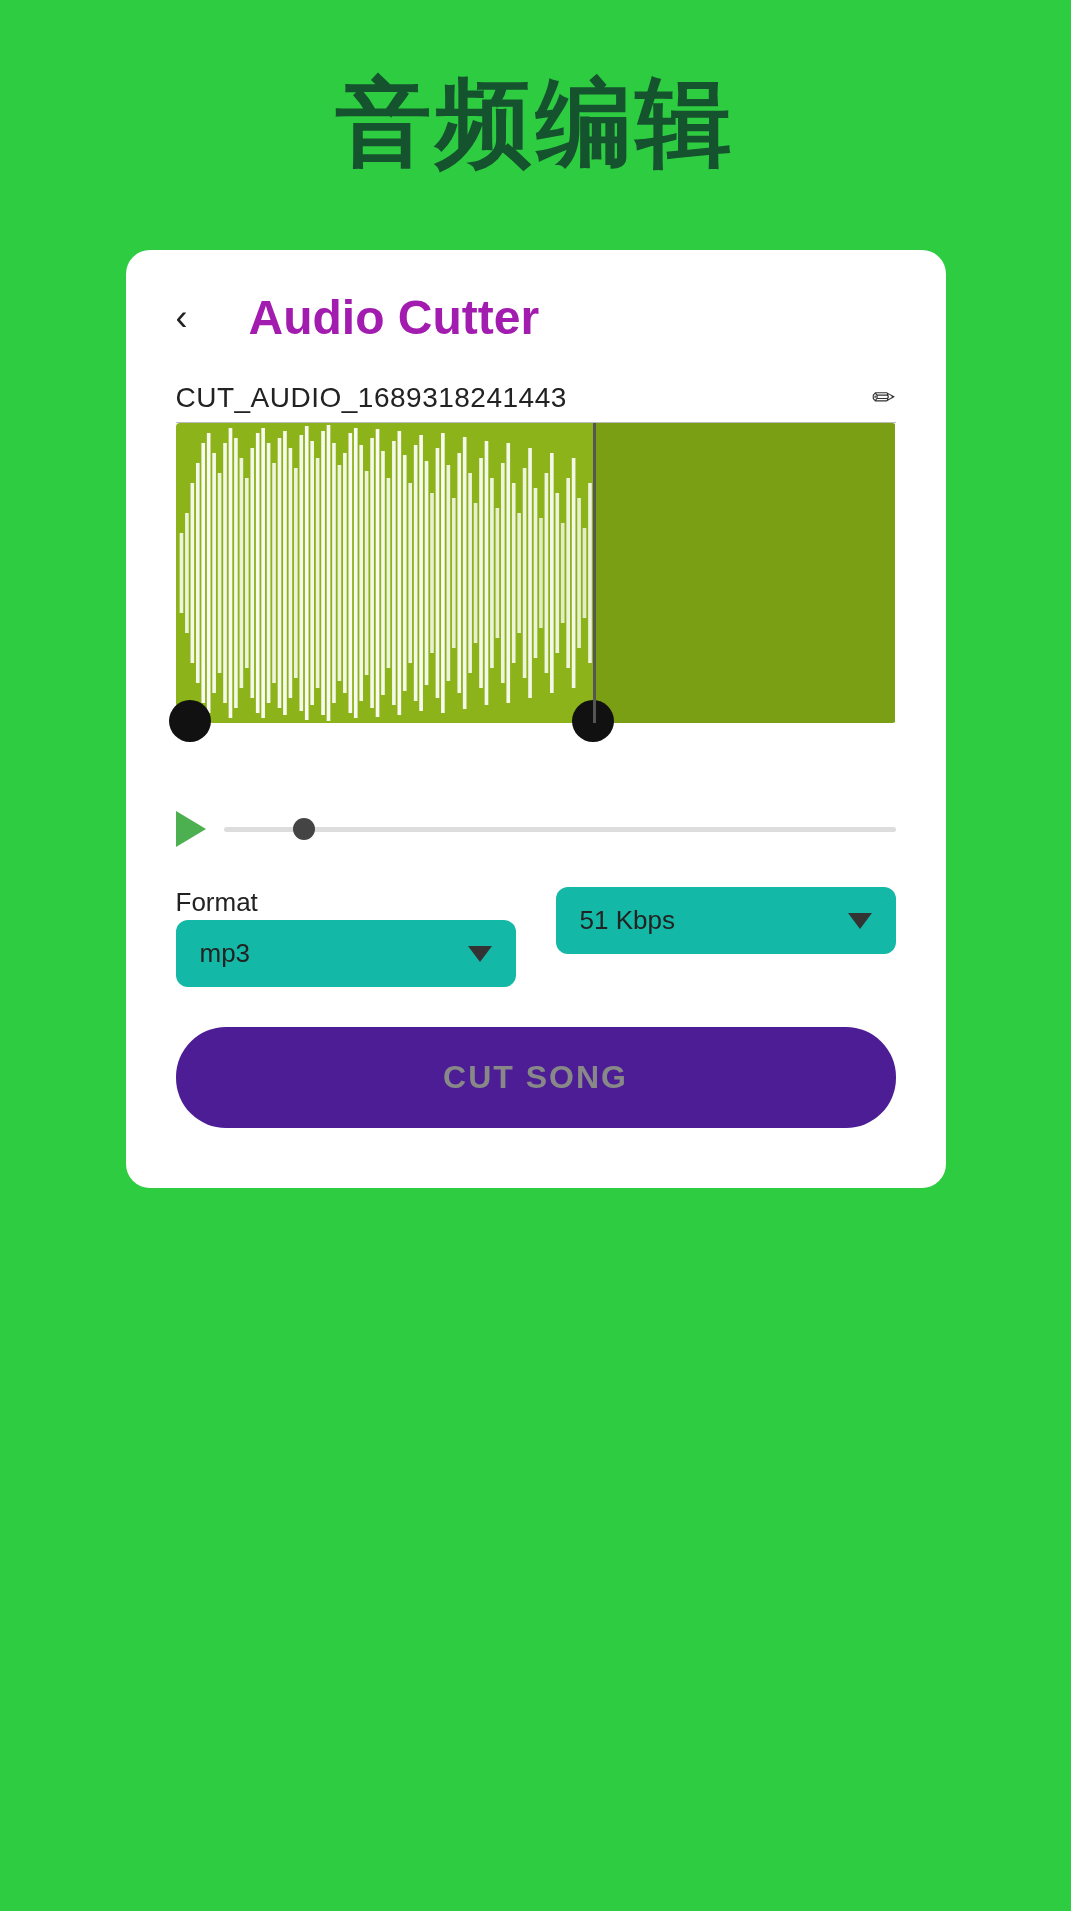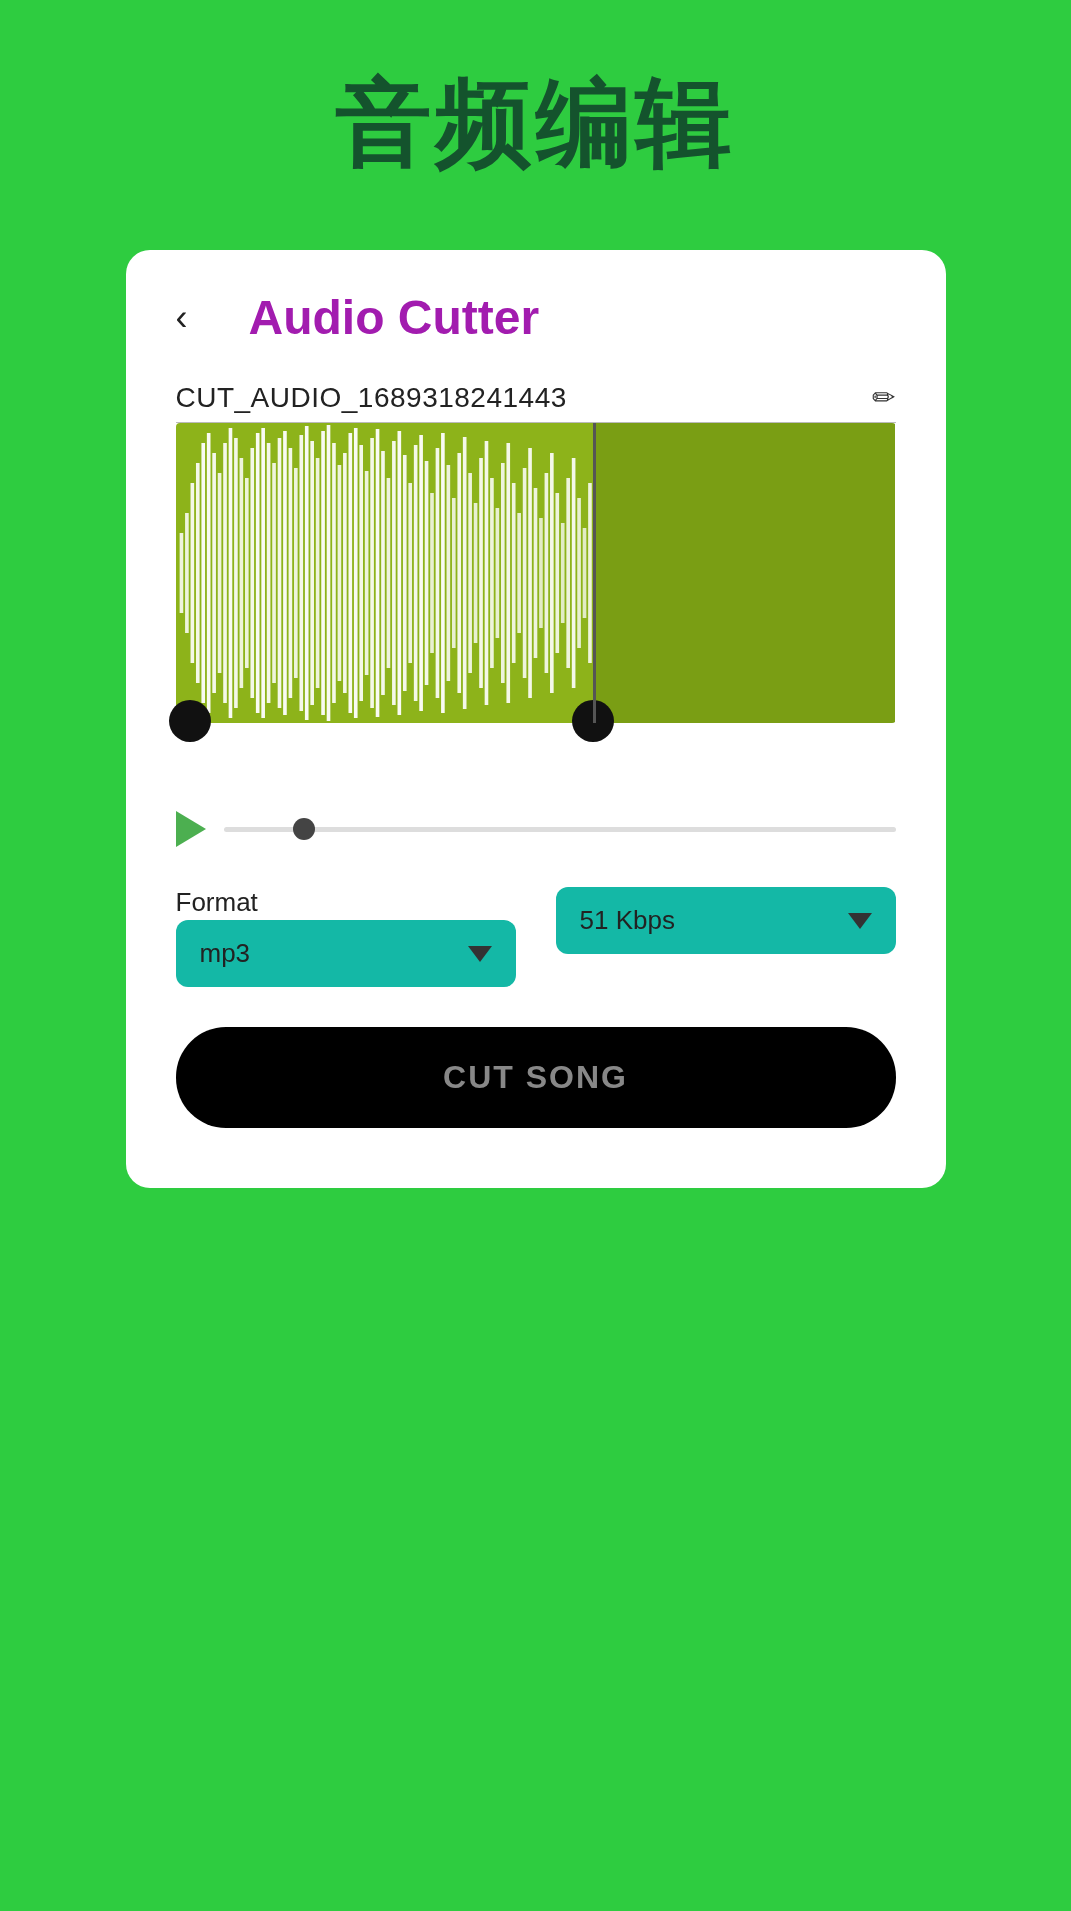--- a/index.html
+++ b/index.html
@@ -223,21 +223,21 @@
     .select-arrow {
       width: 0;
       height: 0;
       border-left: 12px solid transparent;
       border-right: 12px solid transparent;
       border-top: 16px solid #333;
     }
 
     .cut-song-btn {
       width: 100%;
-      background: #000000;
+      background: #4c1d95;
       border: none;
       border-radius: 50px;
       padding: 32px;
       font-size: 32px;
       font-weight: 700;
       color: #888;
       letter-spacing: 2px;
       cursor: pointer;
       text-transform: uppercase;
     }

